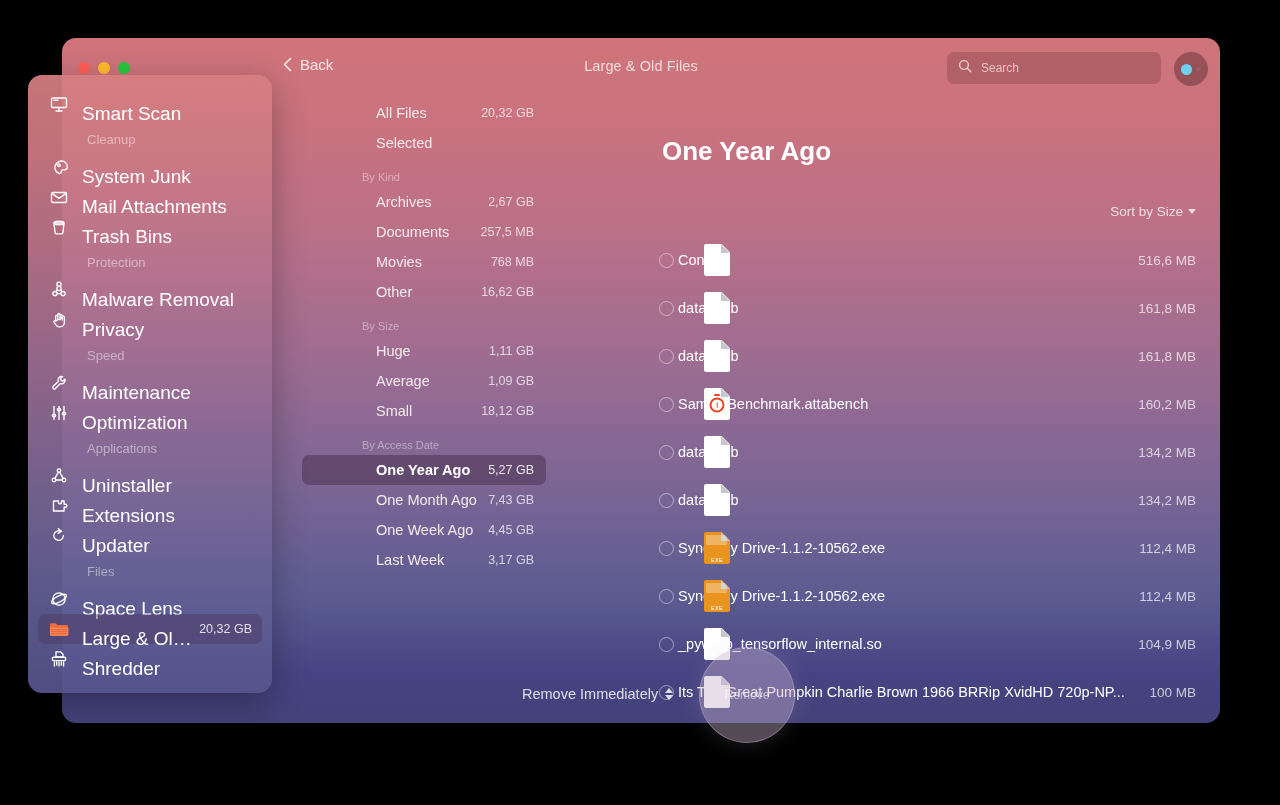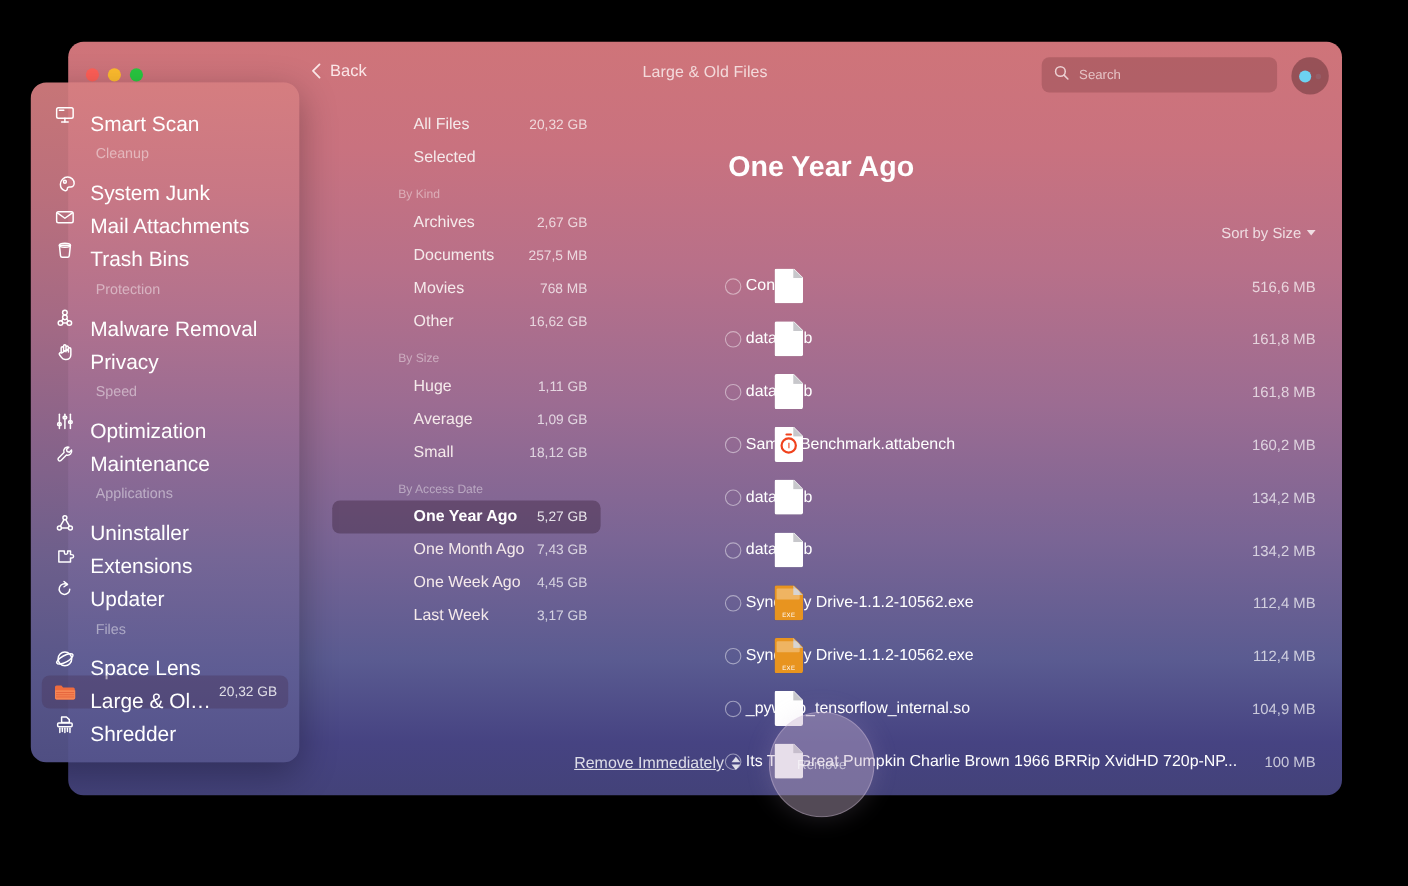--- a/index.html
+++ b/index.html
@@ -170,21 +170,21 @@
   .doc .bench-top {
     position:absolute; left:50%; top:18%; transform:translateX(-50%);
     width:6px; height:2.5px; background:#f0421d; border-radius:1px;
   }
 
   
   #bottombar { position:absolute; left:0; bottom:0; width:100%; height:62px; }
   #remove-mode {
     position:absolute; left:460px; bottom:21px;
     color:rgba(255,255,255,.82); font-size:14.5px;
-    display:flex; align-items:center; gap:7px; cursor:pointer;text-decoration:underline;
+    display:flex; align-items:center; gap:7px; cursor:pointer;
   }
   .stepper { display:flex; flex-direction:column; gap:2px; line-height:0; }
   .stepper i {
     width:0;height:0;border-left:4px solid transparent;
     border-right:4px solid transparent;
   }
   .stepper i.up   { border-bottom:5px solid rgba(255,255,255,.82); }
   .stepper i.down { border-top:5px solid rgba(255,255,255,.82); }
 
   
@@ -523,37 +523,37 @@
           <svg width="20" height="20" viewBox="0 0 20 20">
             <path d="M6.6 11V6.4a1.1 1.1 0 1 1 2.2 0v3.4m0-3.4V4.6a1.1 1.1 0 1 1 2.2 0v5.2m0-4.1a1.1 1.1 0 1 1 2.2 0v4.3m0-2.8a1.1 1.1 0 1 1 2.2 0v5.3c0 2.4-1.9 4.3-4.3 4.3h-.9c-1.4 0-2.6-.7-3.3-1.9L5 12.3a1.2 1.2 0 0 1 1.9-1.4z" stroke="#fff" stroke-width="1.35" fill="none" stroke-linecap="round" stroke-linejoin="round"></path>
           </svg>
         </span>
         <span class="s-name">Privacy</span>
       </div>
       <div class="s-group-label">Speed</div>
       <div class="s-row">
         <span class="s-icon">
           <svg width="20" height="20" viewBox="0 0 20 20">
+            <path d="M13.6 3.6a3.6 3.6 0 0 0-4.4 4.8L4 13.6a1.6 1.6 0 0 0 2.2 2.2l5.2-5.2a3.6 3.6 0 0 0 4.6-4.5l-2 2-2-.6-.6-2z" stroke="#fff" stroke-width="1.35" fill="none" stroke-linecap="round" stroke-linejoin="round"></path>
+          </svg>
+        </span>
+        <span class="s-name">Maintenance</span>
+      </div>
+      <div class="s-row">
+        <span class="s-icon">
+          <svg width="20" height="20" viewBox="0 0 20 20">
             <line x1="5" y1="3.5" x2="5" y2="16.5" stroke="#fff" stroke-width="1.35" fill="none" stroke-linecap="round" stroke-linejoin="round"></line>
             <line x1="10" y1="3.5" x2="10" y2="16.5" stroke="#fff" stroke-width="1.35" fill="none" stroke-linecap="round" stroke-linejoin="round"></line>
             <line x1="15" y1="3.5" x2="15" y2="16.5" stroke="#fff" stroke-width="1.35" fill="none" stroke-linecap="round" stroke-linejoin="round"></line>
             <rect x="3.4" y="11.4" width="3.2" height="2.4" rx="1" stroke="#fff" stroke-width="1.35" fill="none" stroke-linecap="round" stroke-linejoin="round"></rect>
             <rect x="8.4" y="5.4" width="3.2" height="2.4" rx="1" stroke="#fff" stroke-width="1.35" fill="none" stroke-linecap="round" stroke-linejoin="round"></rect>
             <rect x="13.4" y="9.4" width="3.2" height="2.4" rx="1" stroke="#fff" stroke-width="1.35" fill="none" stroke-linecap="round" stroke-linejoin="round"></rect>
           </svg>
         </span>
         <span class="s-name">Optimization</span>
-      </div>
-      <div class="s-row">
-        <span class="s-icon">
-          <svg width="20" height="20" viewBox="0 0 20 20">
-            <path d="M13.6 3.6a3.6 3.6 0 0 0-4.4 4.8L4 13.6a1.6 1.6 0 0 0 2.2 2.2l5.2-5.2a3.6 3.6 0 0 0 4.6-4.5l-2 2-2-.6-.6-2z" stroke="#fff" stroke-width="1.35" fill="none" stroke-linecap="round" stroke-linejoin="round"></path>
-          </svg>
-        </span>
-        <span class="s-name">Maintenance</span>
       </div>
       <div class="s-group-label">Applications</div>
       <div class="s-row">
         <span class="s-icon">
           <svg width="20" height="20" viewBox="0 0 20 20">
             <circle cx="10" cy="4.6" r="1.8" stroke="#fff" stroke-width="1.35" fill="none" stroke-linecap="round" stroke-linejoin="round"></circle>
             <circle cx="5" cy="14" r="1.8" stroke="#fff" stroke-width="1.35" fill="none" stroke-linecap="round" stroke-linejoin="round"></circle>
             <circle cx="15" cy="14" r="1.8" stroke="#fff" stroke-width="1.35" fill="none" stroke-linecap="round" stroke-linejoin="round"></circle>
             <path d="M9.2 6.3 5.9 12.3M10.8 6.3 14.1 12.3M6.8 14h6.4" stroke="#fff" stroke-width="1.35" fill="none" stroke-linecap="round" stroke-linejoin="round"></path>
           </svg>

